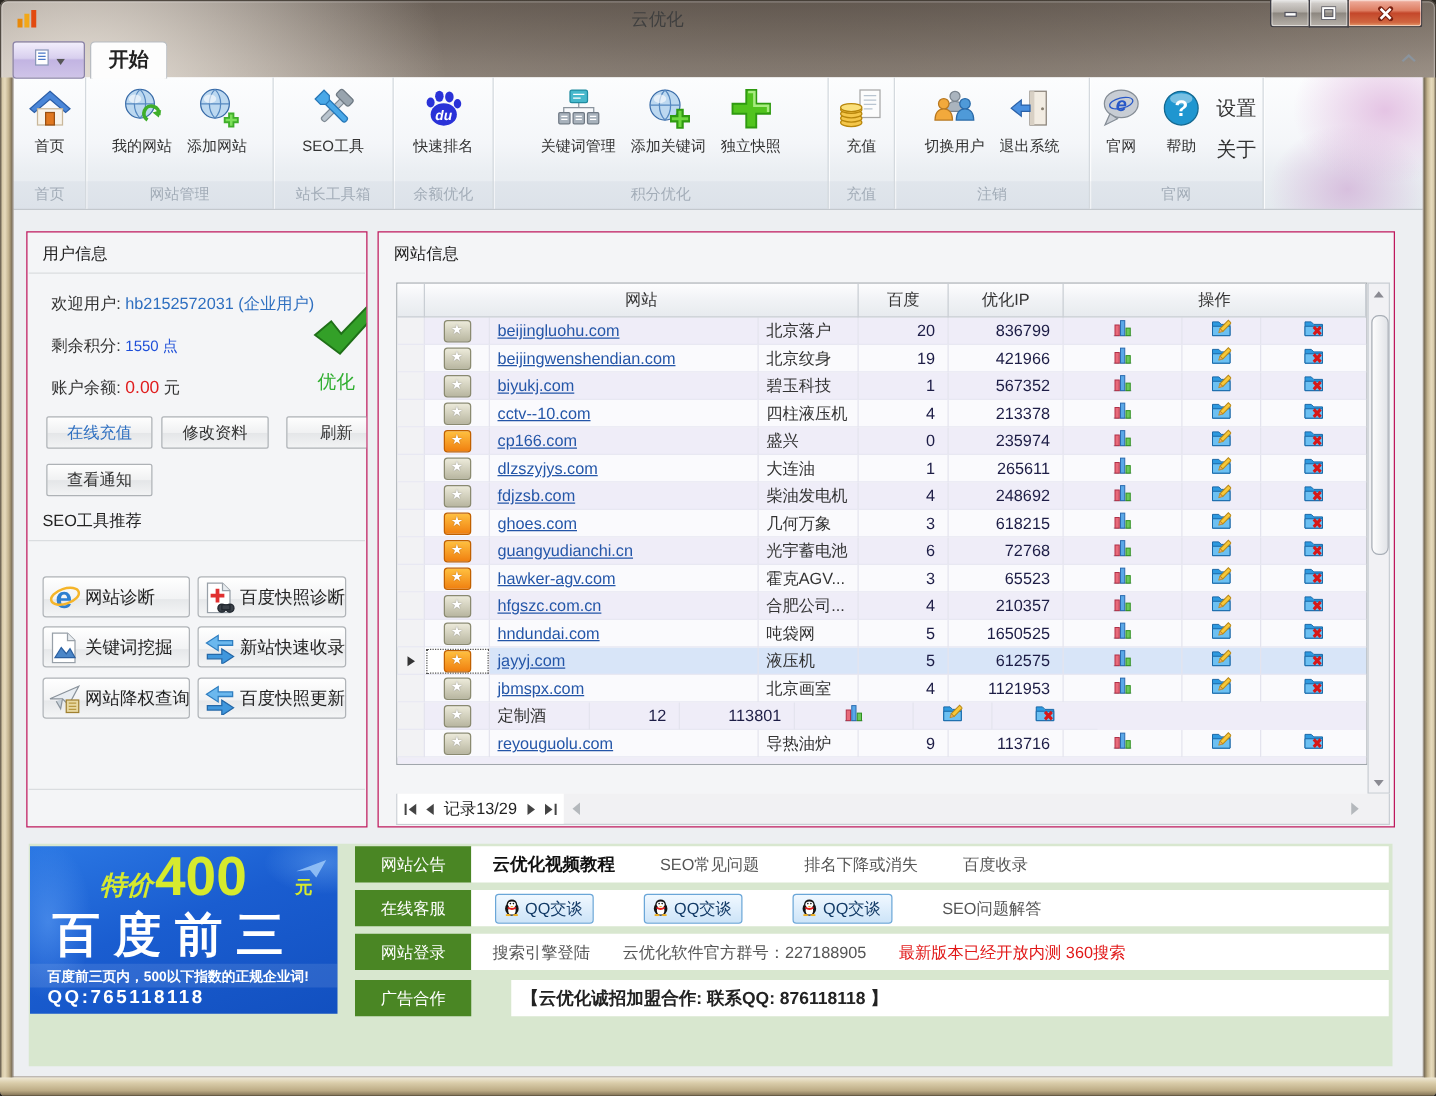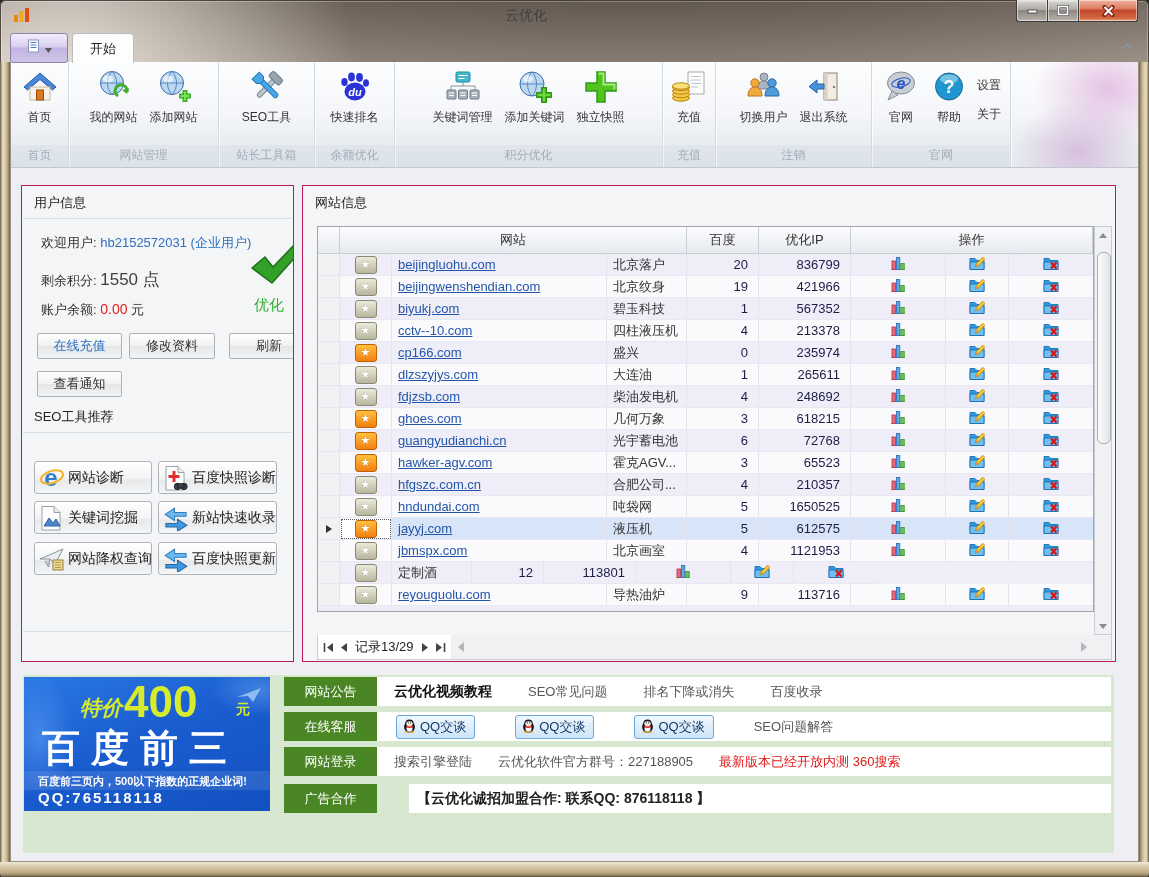--- a/index.html
+++ b/index.html
@@ -24,50 +24,50 @@
   background:linear-gradient(180deg,rgba(255,255,255,.75) 0,rgba(216,214,210,.6) 45%,rgba(160,158,152,.55) 50%,rgba(210,206,200,.7) 100%);
   box-shadow:inset 0 0 0 1px rgba(255,255,255,.5);}
 .win-btn.min{width:30px;border-right:none;border-radius:0 0 0 3px;}
 .win-btn.max{width:30px;}
 .win-btn.close{width:58px;border-left:none;border-radius:0 0 3px 0;
   background:linear-gradient(180deg,#f0b0a0 0,#dd7d62 40%,#c4472a 50%,#d06540 85%,#e8a070 100%);}
 
 #app-menu-btn{position:absolute;left:10px;top:33px;width:56px;height:28px;border:1px solid #8a82a8;border-radius:3px;
   background:linear-gradient(180deg,#f2eefc 0,#d8cfee 45%,#c2b4e2 50%,#cfc4e8 100%);display:flex;align-items:center;justify-content:center;gap:4px;z-index:4;}
 #start-tab{position:absolute;left:72px;top:33px;width:60px;height:29px;background:#fdfdfd;border:1px solid #b9bdc2;border-bottom:none;
-  border-radius:4px 4px 0 0;display:flex;align-items:center;justify-content:center;font-size:13px;color:#222;z-index:4;}
+  border-radius:4px 4px 0 0;display:flex;align-items:center;justify-content:center;font-size:16px;color:#222;z-index:4;font-weight:bold;}
 #ribbon-chevron{position:absolute;left:1118px;top:40px;width:18px;height:14px;z-index:4;}
 
 #client{position:absolute;left:10px;right:10px;top:62px;bottom:15px;background:#edeff2;border:1px solid #9a9083;border-top:none;box-sizing:border-box;}
 
 #ribbon{position:absolute;left:0;right:0;top:0;height:106px;background:linear-gradient(180deg,#fcfdfe 0,#f4f6f9 50%,#eaeef2 72%,#e4e9ee 100%);border-bottom:1px solid #c3c8cd;box-sizing:border-box;}
 #ribbon-art{position:absolute;right:0;top:0;bottom:0;width:150px;
   background:radial-gradient(70% 80% at 80% 25%, rgba(222,178,220,.75), transparent 70%),
              radial-gradient(60% 70% at 60% 85%, rgba(205,162,210,.6), transparent 70%);}
 #ribbon-groups{position:absolute;left:0;top:0;bottom:0;display:flex;}
 .ribbon-group{position:relative;height:100%;border-right:1px solid #d4d9de;box-shadow:1px 0 0 rgba(255,255,255,.8);box-sizing:border-box;}
 .rg-body{position:absolute;left:0;right:0;top:2px;height:80px;display:flex;justify-content:center;align-items:stretch;}
 .ribbon-btn{display:flex;flex-direction:column;align-items:center;justify-content:flex-start;padding:5px 6px 0 6px;}
 .rb-icon{width:36px;height:36px;display:block;}
 .rb-icon svg{width:36px;height:36px;}
 .rb-label{font-size:12px;color:#333;margin-top:4px;white-space:nowrap;}
 .rg-label{position:absolute;left:0;right:0;bottom:0;height:22px;line-height:21px;text-align:center;font-size:12px;color:#a3adb8;background:rgba(130,148,166,.07);}
 .rg-stack{display:flex;flex-direction:column;justify-content:flex-start;padding-top:12px;gap:10px;}
-.stack-btn{font-size:12px;color:#333;white-space:nowrap;padding:1px 4px;}
+.stack-btn{font-size:16px;color:#333;white-space:nowrap;padding:1px 4px;}
 
 #workspace{position:absolute;left:0;right:0;top:106px;bottom:0;background:#edeff2;}
 .panel{position:absolute;background:#f4f5f7;border:1px solid #be185d;box-sizing:border-box;}
 #left-panel{left:10px;top:17px;width:273px;height:477px;overflow:hidden;}
 #right-panel{left:291px;top:17px;width:814px;height:477px;}
 .panel-title{position:absolute;left:12px;top:8px;font-size:13px;color:#222;}
 .panel-rule{position:absolute;left:1px;right:1px;height:1px;background:#dadde0;}
 
 .up-row{position:absolute;left:19px;font-size:13px;color:#333;white-space:nowrap;}
 .up-val{color:#2e6fc0;}
-.up-points{color:#404040;font-size:17px;}
+.up-points{color:#1d4ed8;font-size:12px;}
 .up-red{color:#e02020;font-size:14px;}
 .up-btn{position:absolute;height:26px;border:1px solid #aeb2b6;border-radius:2px;font-size:13px;color:#333;
   background:linear-gradient(180deg,#fefefe,#f0f1f2 50%,#e4e6e8 52%,#f2f3f4);display:flex;align-items:center;justify-content:center;box-sizing:border-box;}
 #check-graphic{position:absolute;left:228px;top:56px;width:50px;height:44px;}
 #opt-label{position:absolute;left:232px;top:110px;font-size:15px;color:#2fae2f;}
 .seo-btn{position:absolute;height:33px;border:1px solid #b0b4b8;border-radius:3px;display:flex;align-items:center;gap:3px;padding-left:4px;
   background:linear-gradient(180deg,#ffffff,#f2f3f4 55%,#e6e8ea 57%,#f4f5f6);font-size:14px;color:#222;overflow:hidden;white-space:nowrap;box-sizing:border-box;}
 .seo-btn .si{width:26px;height:26px;flex:0 0 26px;}
 .seo-btn svg{width:26px;height:26px;}
 

